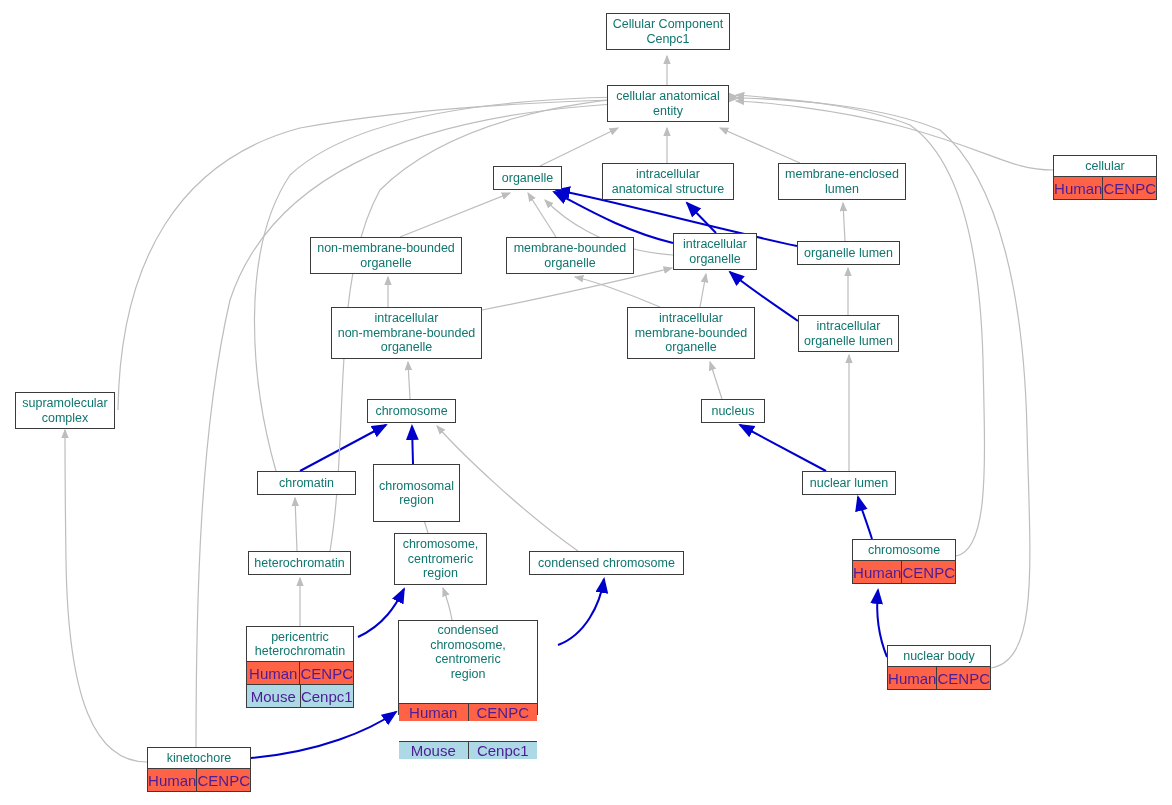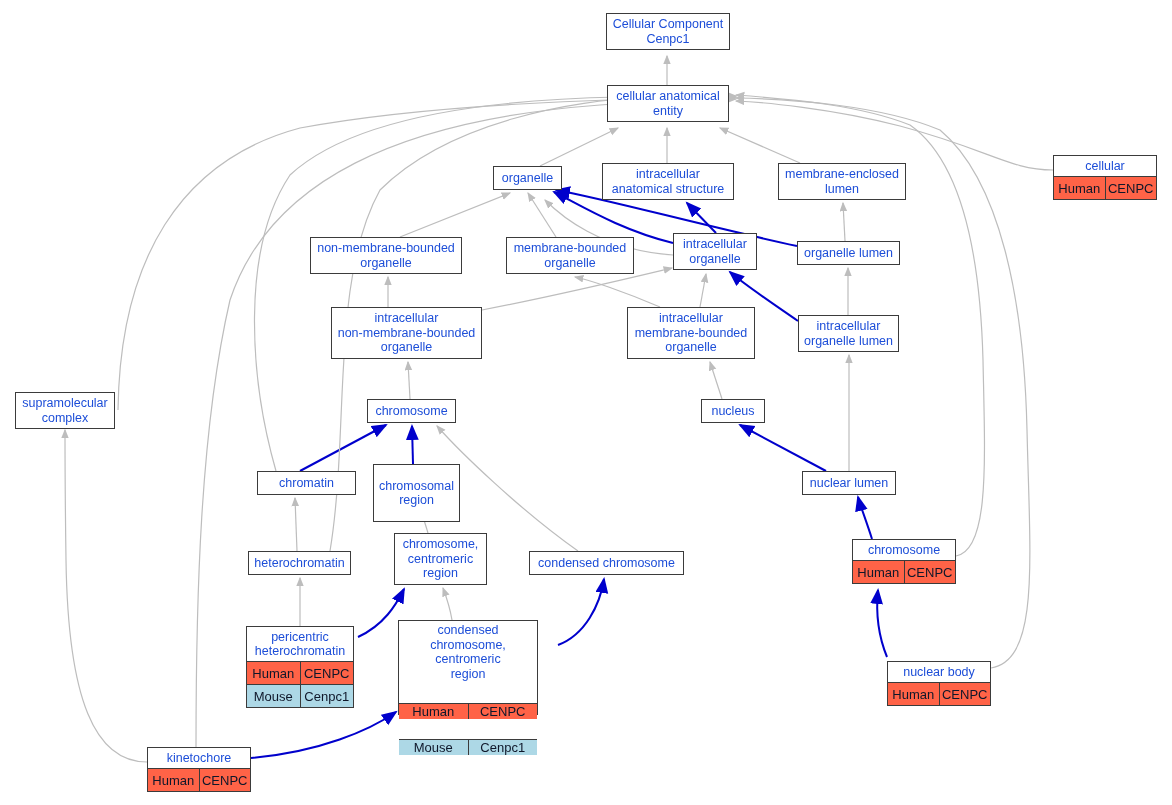--- a/index.html
+++ b/index.html
@@ -2,25 +2,25 @@
 <html><head>
 <meta charset="utf-8">
 <style>
   html,body{margin:0;padding:0;background:#ffffff;}
   #canvas{position:relative;width:1172px;height:805px;background:#ffffff;
           font-family:"Liberation Sans","DejaVu Sans",sans-serif;}
   svg.edges{position:absolute;left:0;top:0;width:1172px;height:805px;}
   .node{position:absolute;box-sizing:border-box;border:1.6px solid #3b3b3b;
         background:#ffffff;display:flex;flex-direction:column;align-items:stretch;}
   .node .title{flex:1;display:flex;align-items:center;justify-content:center;
-        text-align:center;font-size:12.5px;color:#1d4ed8;line-height:14.5px;
+        text-align:center;font-size:12.5px;color:#0f766e;line-height:14.5px;
         padding:2px 5px;white-space:pre-line;}
   .row{display:flex;border-top:1.6px solid #3b3b3b;height:22px;}
   .row .cell{flex:1;display:flex;align-items:center;justify-content:center;
-        font-size:13px;color:#0f172a;}
+        font-size:15px;color:#4c1d95;}
   .row .cell.left{border-right:1.6px solid #3b3b3b;}
   .row.human{background:#ff6347;}
   .row.mouse{background:#add8e6;}
 </style>
 </head>
 <body>
 
 <div id="canvas">
 
   <svg class="edges" xmlns="http://www.w3.org/2000/svg">
@@ -189,21 +189,21 @@
 region</div>
         <div class="row human">
           <div class="cell left">Human</div>
           <div class="cell">CENPC</div>
         </div>
         <div class="row mouse">
           <div class="cell left">Mouse</div>
           <div class="cell">Cenpc1</div>
         </div>
       </div>
-      <div class="node" style="left: 887px; top: 645px; width: 104px; height: 45px; margin-top: 16px;">
+      <div class="node" style="left: 887px; top: 645px; width: 104px; height: 45px;">
         <div class="title">nuclear body</div>
         <div class="row human">
           <div class="cell left">Human</div>
           <div class="cell">CENPC</div>
         </div>
       </div>
       <div class="node" style="left: 147px; top: 747px; width: 104px; height: 45px; justify-content: space-between;">
         <div class="title">kinetochore</div>
         <div class="row human">
           <div class="cell left">Human</div>

